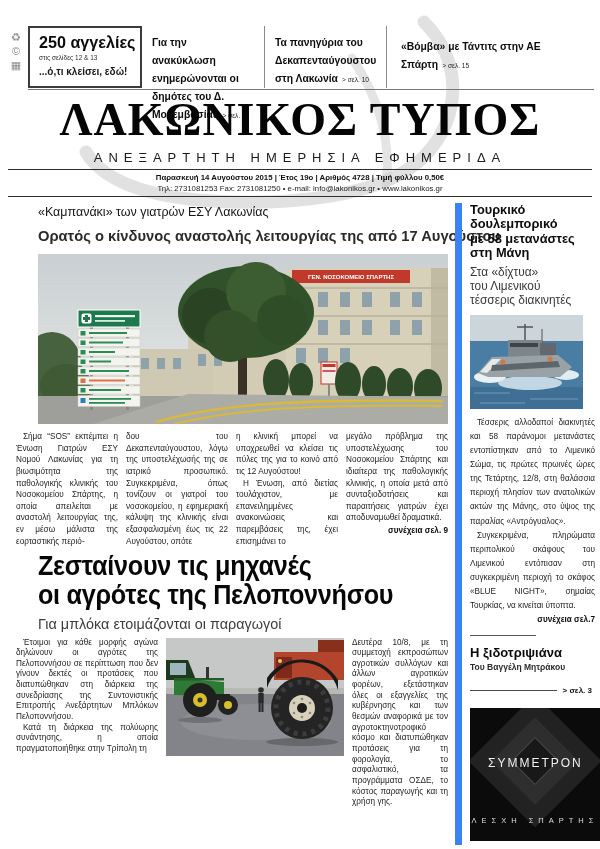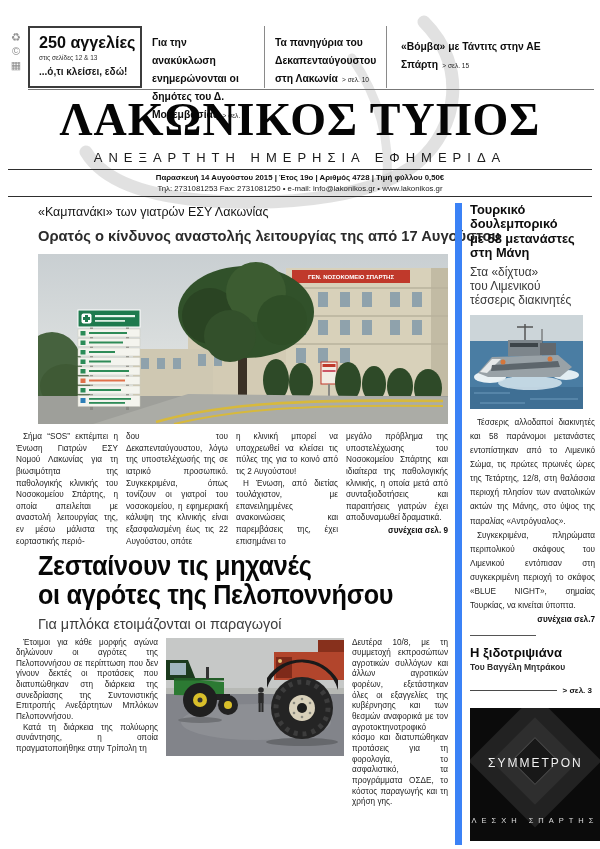--- a/index.html
+++ b/index.html
@@ -268,21 +268,21 @@
       </svg>
 
       <div class="lead-cols">
         <div class="col">
           <p class="indent">Σήμα “SOS” εκπέμπει η Ένωση Γιατρών ΕΣΥ Νομού Λακωνίας για τη βιωσιμότητα της παθολογικής κλινικής του Νοσοκομείου Σπάρτης, η οποία απειλείται με αναστολή λειτουργίας της, εν μέσω μάλιστα της εορταστικής περιό-</p>
         </div>
         <div class="col">
           <p>δου του Δεκαπενταύγουστου, λόγω της υποστελέχωσής της σε ιατρικό προσωπικό. Συγκεκριμένα, όπως τονίζουν οι γιατροί του νοσοκομείου, η εφημεριακή κάλυψη της κλινικής είναι εξασφαλισμένη έως τις 22 Αυγούστου, οπότε</p>
         </div>
         <div class="col">
-          <p>η κλινική μπορεί να υποχρεωθεί να κλείσει τις πύλες της για το κοινό από τις 2 Αυγούστου!</p>
+          <p>η κλινική μπορεί να υποχρεωθεί να κλείσει τις πύλες της για το κοινό από τις 12 Αυγούστου!</p>
           <p class="indent">Η Ένωση, από διετίας τουλάχιστον, με επανειλημμένες ανακοινώσεις και παρεμβάσεις της, έχει επισημάνει το</p>
         </div>
         <div class="col">
           <p>μεγάλο πρόβλημα της υποστελέχωσης του Νοσοκομείου Σπάρτης και ιδιαίτερα της παθολογικής κλινικής, η οποία μετά από συνταξιοδοτήσεις και παραιτήσεις γιατρών έχει αποδυναμωθεί δραματικά.</p>
           <span class="continue">συνέχεια σελ. 9</span>
         </div>
       </div>
     </section>
 
     <section class="story2">

